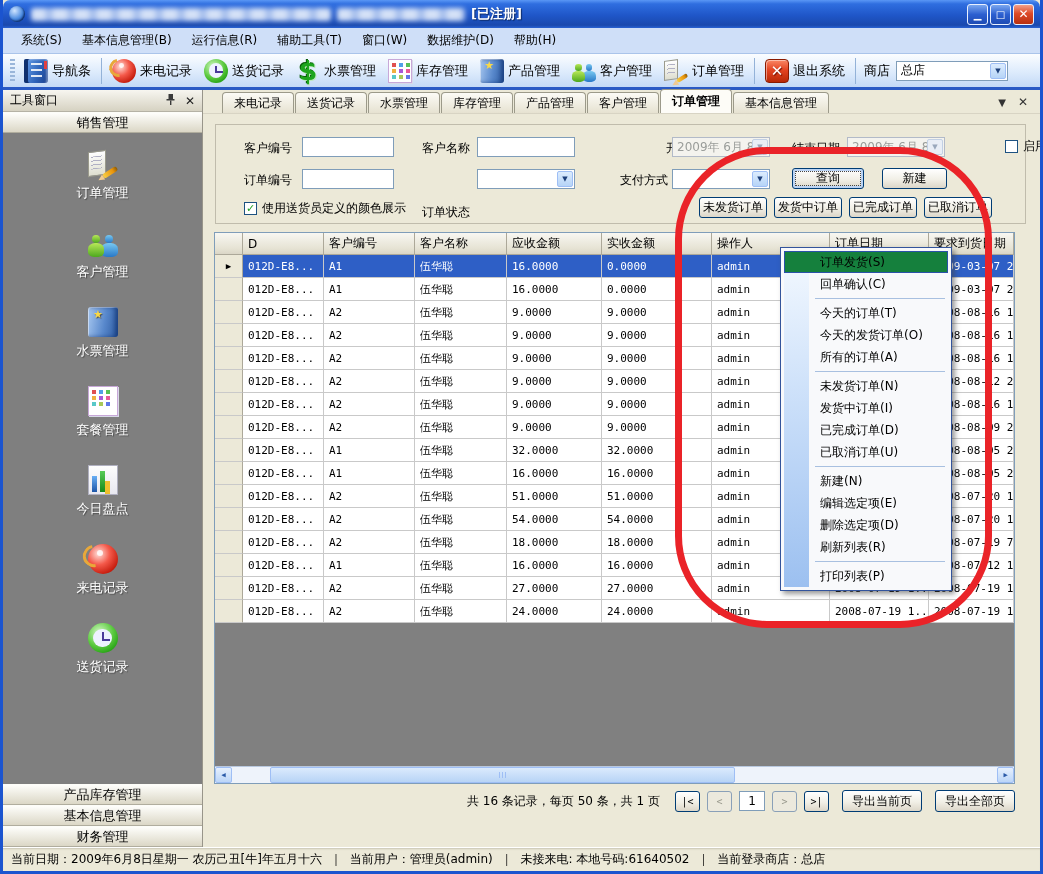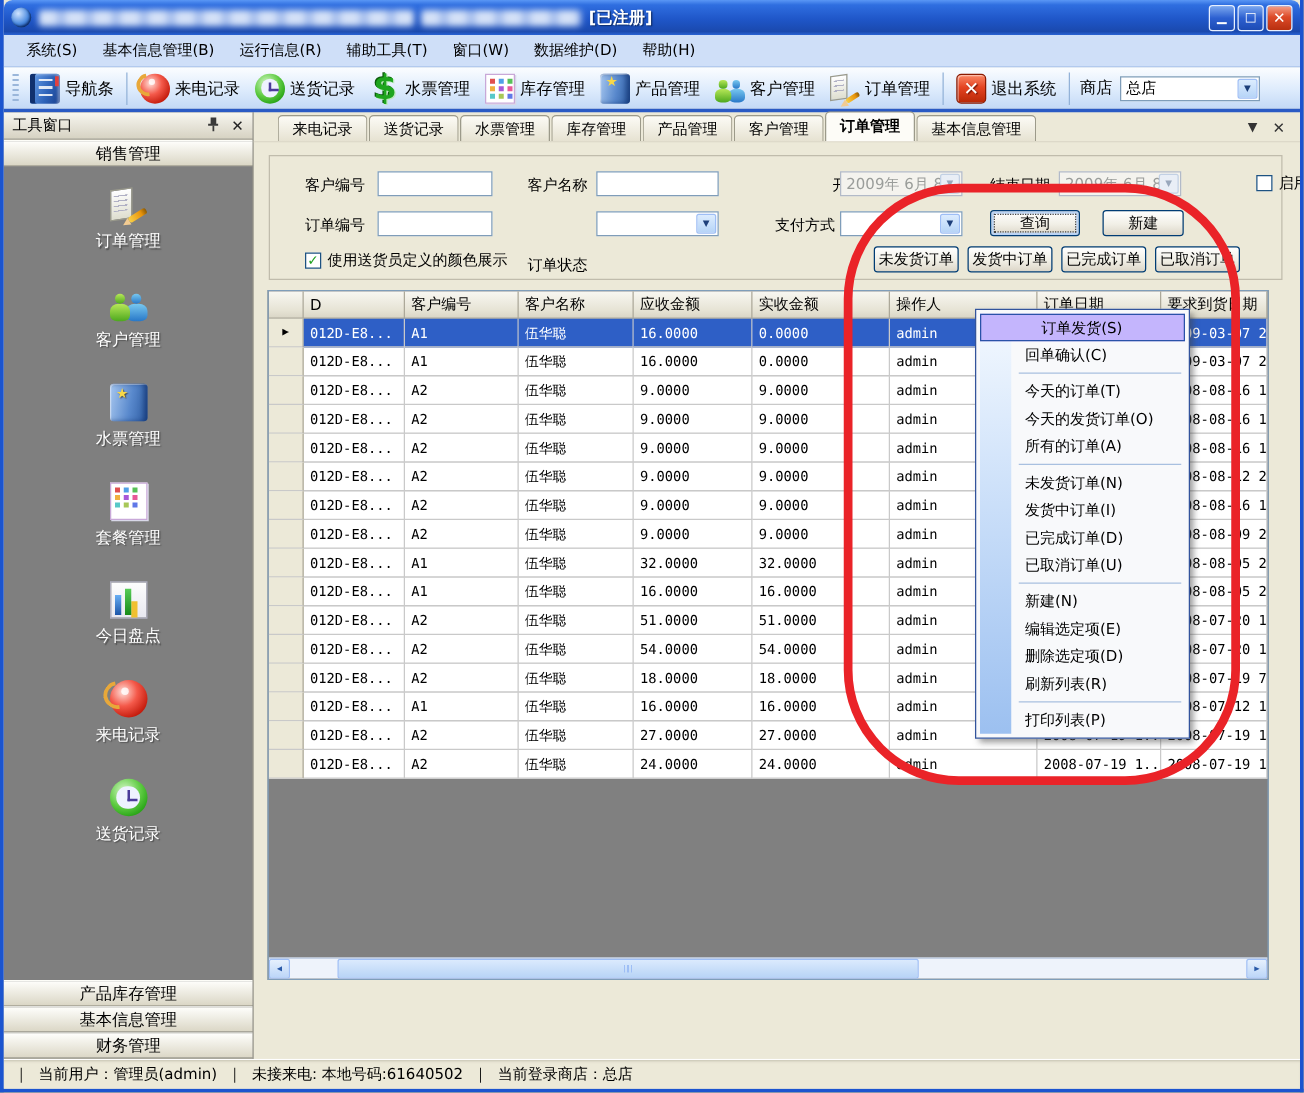--- a/index.html
+++ b/index.html
@@ -19,21 +19,21 @@
   .wbtn.close{background:linear-gradient(180deg,#f4a088,#dd4a28 45%,#b83010);font-size:12px;font-weight:bold;}
   
   .menubar{height:26px;background:#cfdff8;display:flex;align-items:center;padding-left:8px;font-size:12px;border-bottom:1px solid #aac4ea;}
   .menu-item{padding:4px 10px;color:#000;}
   
   .toolbar{height:36px;background:linear-gradient(180deg,#fbfdff,#ddebfc 55%,#c3d9f6);display:flex;align-items:center;
     padding:0 4px;border-bottom:3px solid #2a5ac4;font-size:13px;}
   .grip{width:5px;height:24px;margin:0 3px;background:repeating-linear-gradient(180deg,#9ab6da 0 2px,transparent 2px 4px);}
   .tb-item{display:flex;align-items:center;gap:4px;padding:2px 6px;white-space:nowrap;}
   .tb-sep{width:1px;height:26px;background:#93b2d8;margin:0 4px;}
-  .shop{display:flex;align-items:flex-start;gap:6px;padding-left:4px;}
+  .shop{display:flex;align-items:center;gap:6px;padding-left:4px;}
   .combo{background:#fff;border:1px solid #7f9db9;height:20px;display:flex;align-items:center;padding-left:4px;font-size:12px;position:relative;}
   .combo .arrow-btn{position:absolute;right:1px;top:1px;bottom:1px;width:16px;border:1px solid #9ebef5;border-radius:2px;
     background:linear-gradient(180deg,#dcecfe,#b6d4f7);display:flex;align-items:center;justify-content:center;font-size:7px;color:#1d3f7a;}
   .combo.disabled{background:#f4f3ee;color:#9a9d9a;border-color:#b2bac8;}
   .combo.disabled .arrow-btn{background:#e9eef6;color:#9aa8bc;border-color:#c2d0e4;}
   
   .main{display:flex;height:757px;}
   .sidebar{width:200px;display:flex;flex-direction:column;background:#7f7f7f;border-right:1px solid #98958a;}
   .sb-title{height:22px;background:linear-gradient(180deg,#f7f6f0,#d6d2c2);display:flex;align-items:center;padding:0 7px;font-size:12px;border-bottom:1px solid #b5b2a5;}
   .sb-title .sp{margin-left:auto;display:flex;gap:9px;align-items:center;}
@@ -89,21 +89,21 @@
   .pagebar{position:absolute;top:676px;left:11px;width:801px;display:flex;justify-content:flex-end;align-items:center;gap:7px;font-size:12px;}
   .pgbtn{width:25px;height:21px;font-size:10px;font-family:"DejaVu Sans Mono",monospace;}
   .pgbtn.dis{color:#9a9a8e;border-color:#8aa0b8;background:#ece9dd;}
   .pgbox{width:26px;height:20px;border:1px solid #7f9db9;background:#fff;display:flex;align-items:center;justify-content:center;}
   .exbtn{width:80px;height:22px;margin-left:6px;}
   
   .ctxmenu{position:absolute;left:577px;top:133px;width:172px;background:#f8f9fb;border:1px solid #33549c;
     box-shadow:3px 3px 5px rgba(70,70,70,.55);z-index:50;padding:3px;}
   .strip{position:absolute;left:3px;top:3px;bottom:3px;width:25px;background:linear-gradient(180deg,#f4f9ff 0%,#cfe2fa 40%,#9cc0f0 100%);}
   .mi{position:relative;height:22px;display:flex;align-items:center;padding-left:36px;font-size:12px;z-index:1;white-space:nowrap;}
-  .mi.hl{background:#c4b5fd;border:1px solid #2a52a8;padding-left:48px;}
+  .mi.hl{background:#15803d;border:1px solid #2a52a8;padding-left:35px;}
   .msep{height:1px;background:#a8c0e0;margin:3px 3px 3px 31px;position:relative;z-index:1;}
   
   .statusbar{height:24px;background:#ece9d8;border-top:1px solid #fff;box-shadow:inset 0 2px 2px -1px #c8c5b4;
     display:flex;align-items:center;padding:0 8px;font-size:12px;gap:8px;white-space:nowrap;overflow:hidden;}
   
   .redmark{position:absolute;left:672px;top:147px;width:317px;height:481px;border:7px solid #ea2328;border-radius:92px;
     z-index:99;pointer-events:none;}
   
   .ic{position:relative;display:inline-block;vertical-align:middle;flex:none;}
   .s24{width:24px;height:24px;} .s30{width:30px;height:30px;}
@@ -554,20 +554,30 @@
             </div>
           <div class="hscroll">
             <div class="sarrow">◀</div>
             <div class="strack">
               <div class="sthumb"></div>
             </div>
             <div class="sarrow">▶</div>
           </div>
         </div>
 
+        <div class="pagebar">
+          <span style="margin-right:8px;">共 16 条记录，每页 50 条，共 1 页</span>
+          <button class="xp-btn pgbtn">|&lt;</button>
+          <button class="xp-btn pgbtn dis">&lt;</button>
+          <span class="pgbox">1</span>
+          <button class="xp-btn pgbtn dis">&gt;</button>
+          <button class="xp-btn pgbtn">&gt;|</button>
+          <button class="xp-btn exbtn">导出当前页</button>
+          <button class="xp-btn exbtn">导出全部页</button>
+        </div>
 
         <div class="ctxmenu">
           <div class="strip"></div>
           <div id="ctx-items">
               <div class="mi hl">订单发货(S)</div>
               <div class="mi">回单确认(C)</div>
               <div class="msep"></div>
               <div class="mi">今天的订单(T)</div>
               <div class="mi">今天的发货订单(O)</div>
               <div class="mi">所有的订单(A)</div>
@@ -583,20 +593,21 @@
               <div class="mi">刷新列表(R)</div>
               <div class="msep"></div>
               <div class="mi">打印列表(P)</div>
             </div>
         </div>
       </div>
     </div>
   </div>
 
   <div class="statusbar">
+    <span>当前日期：2009年6月8日星期一 农历己丑[牛]年五月十六</span>
     <span>｜</span>
     <span>当前用户：管理员(admin)</span>
     <span>｜</span>
     <span>未接来电: 本地号码:61640502</span>
     <span>｜</span>
     <span>当前登录商店：总店</span>
   </div>
 
   <div class="redmark"></div>
 </div>

